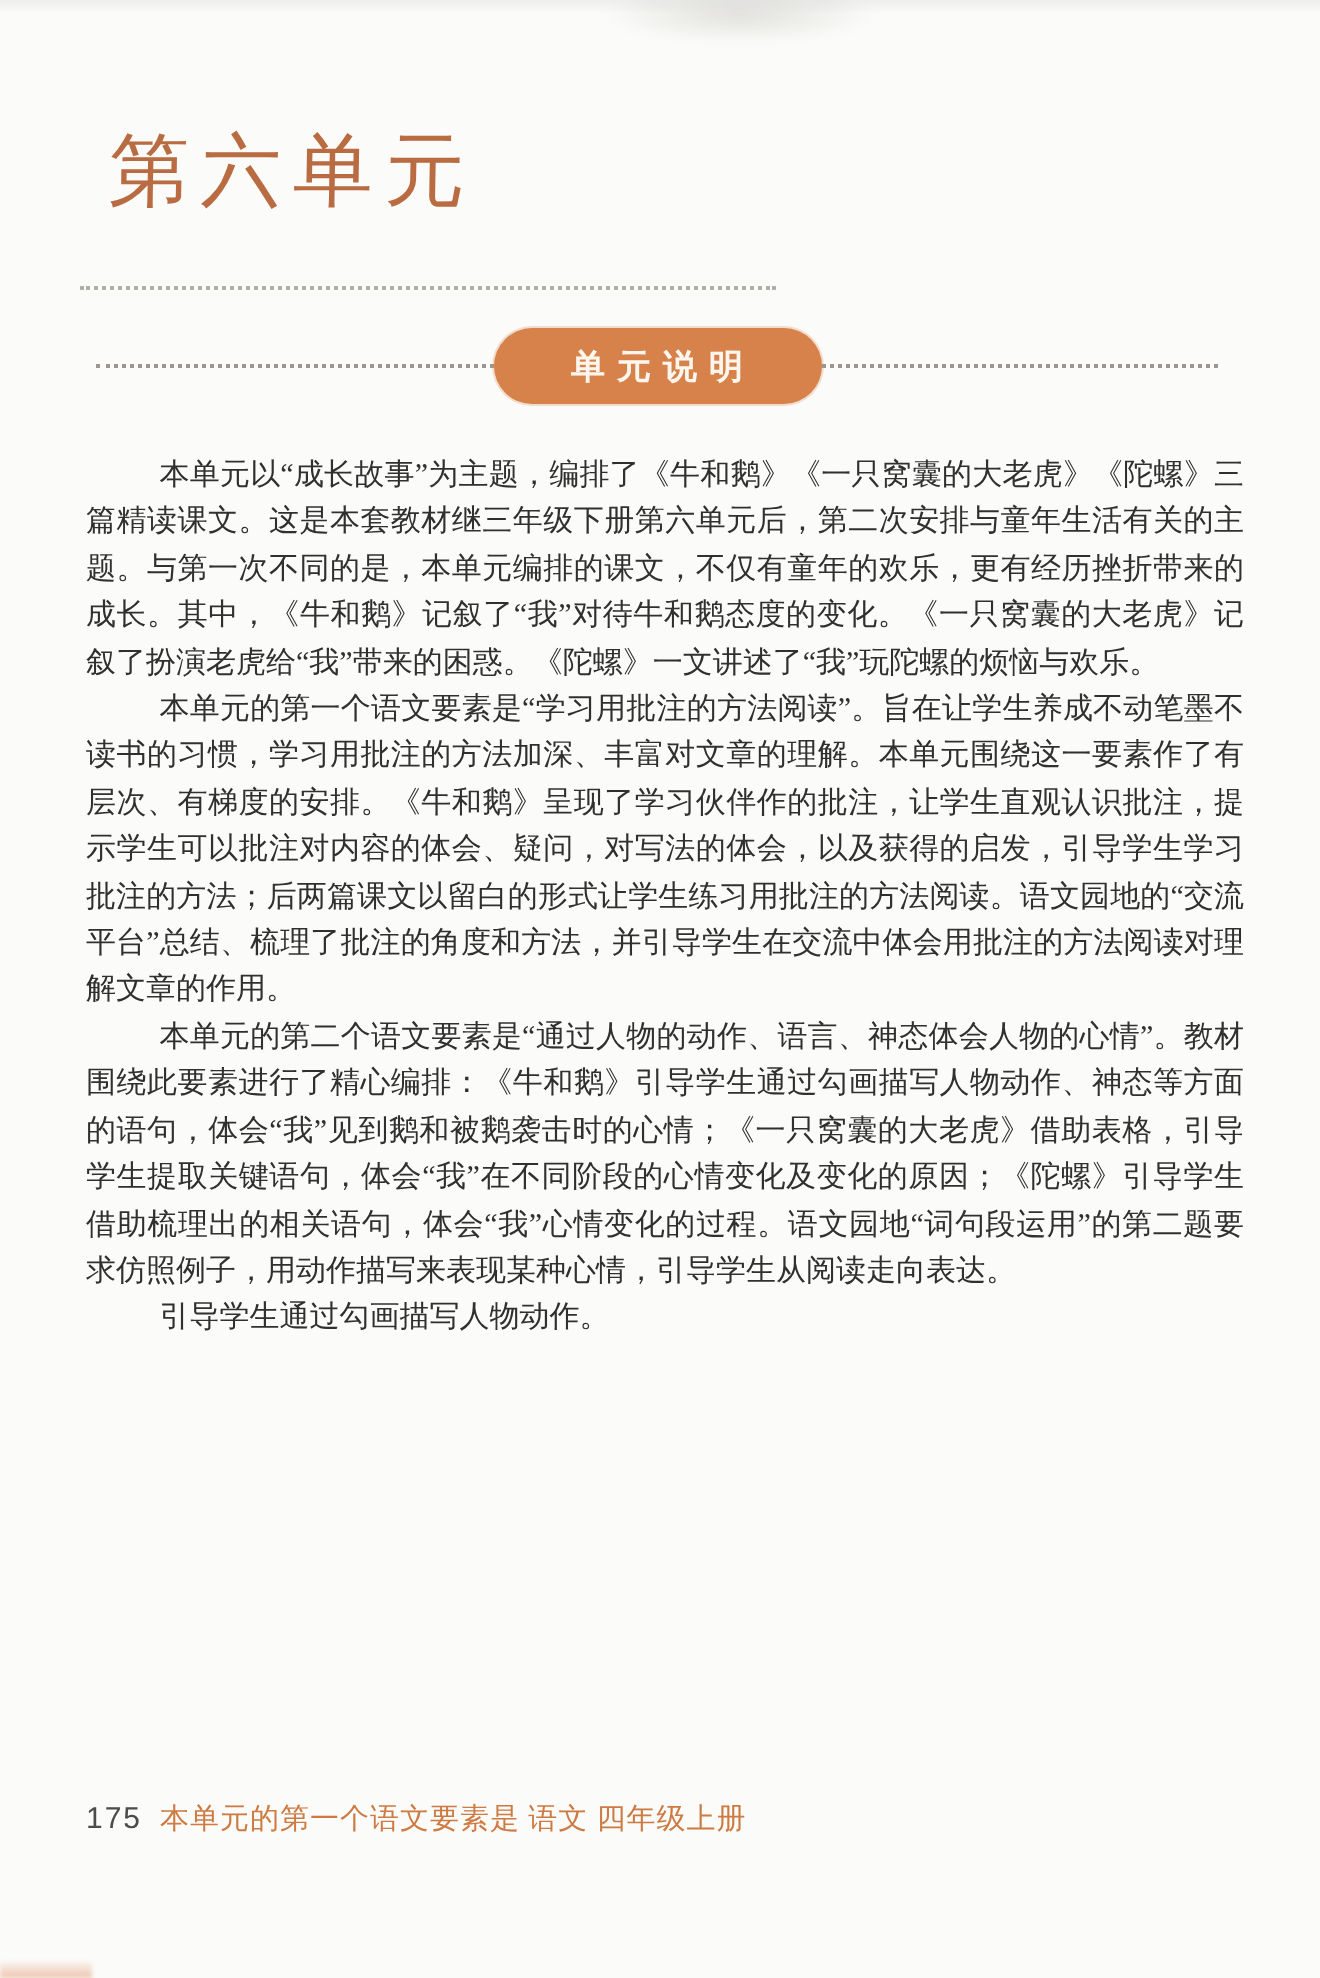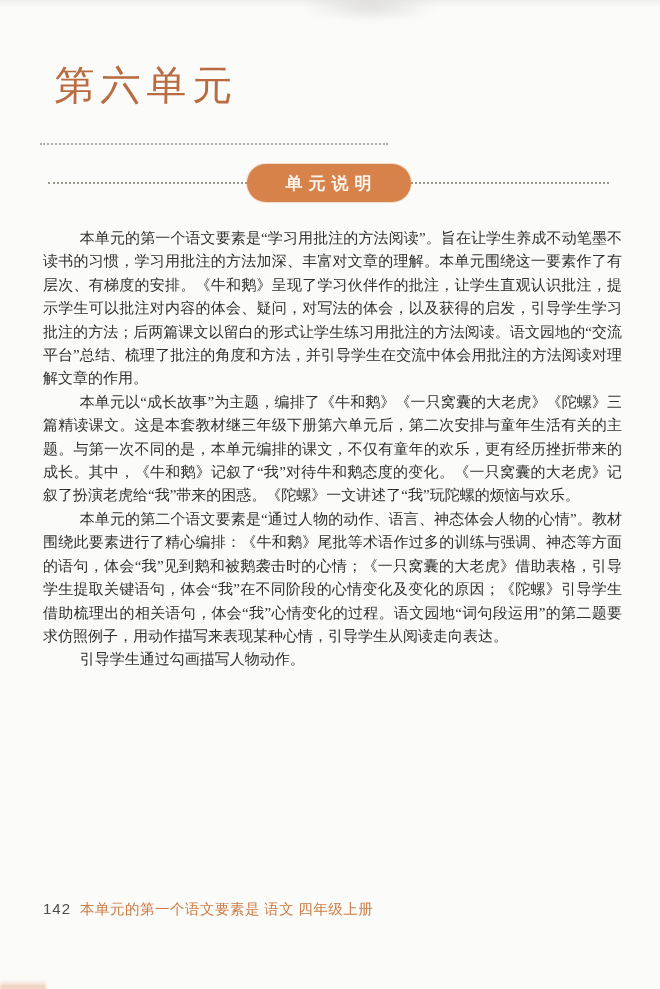--- a/index.html
+++ b/index.html
@@ -125,26 +125,26 @@
 
   <div class="title-rule"></div>
 
   <div class="badge-row">
     <div class="dotted-line left"></div>
     <div class="badge">单元说明</div>
     <div class="dotted-line right"></div>
   </div>
 
   <div class="body-text">
+    <p>本单元以“成长故事”为主题，编排了《牛和鹅》《一只窝囊的大老虎》《陀螺》三篇精读课文。这是本套教材继三年级下册第六单元后，第二次安排与童年生活有关的主题。与第一次不同的是，本单元编排的课文，不仅有童年的欢乐，更有经历挫折带来的成长。其中，《牛和鹅》记叙了“我”对待牛和鹅态度的变化。《一只窝囊的大老虎》记叙了扮演老虎给“我”带来的困惑。《陀螺》一文讲述了“我”玩陀螺的烦恼与欢乐。</p>
     <p>本单元的第一个语文要素是“学习用批注的方法阅读”。旨在让学生养成不动笔墨不读书的习惯，学习用批注的方法加深、丰富对文章的理解。本单元围绕这一要素作了有层次、有梯度的安排。《牛和鹅》呈现了学习伙伴作的批注，让学生直观认识批注，提示学生可以批注对内容的体会、疑问，对写法的体会，以及获得的启发，引导学生学习批注的方法；后两篇课文以留白的形式让学生练习用批注的方法阅读。语文园地的“交流平台”总结、梳理了批注的角度和方法，并引导学生在交流中体会用批注的方法阅读对理解文章的作用。</p>
-    <p>本单元以“成长故事”为主题，编排了《牛和鹅》《一只窝囊的大老虎》《陀螺》三篇精读课文。这是本套教材继三年级下册第六单元后，第二次安排与童年生活有关的主题。与第一次不同的是，本单元编排的课文，不仅有童年的欢乐，更有经历挫折带来的成长。其中，《牛和鹅》记叙了“我”对待牛和鹅态度的变化。《一只窝囊的大老虎》记叙了扮演老虎给“我”带来的困惑。《陀螺》一文讲述了“我”玩陀螺的烦恼与欢乐。</p>
-    <p>本单元的第二个语文要素是“通过人物的动作、语言、神态体会人物的心情”。教材围绕此要素进行了精心编排：《牛和鹅》尾批等术语作过多的训练与强调、神态等方面的语句，体会“我”见到鹅和被鹅袭击时的心情；《一只窝囊的大老虎》借助表格，引导学生提取关键语句，体会“我”在不同阶段的心情变化及变化的原因；《陀螺》引导学生借助梳理出的相关语句，体会“我”心情变化的过程。语文园地“词句段运用”的第二题要求仿照例子，用动作描写来表现某种心情，引导学生从阅读走向表达。</p>
+    <p>本单元的第二个语文要素是“通过人物的动作、语言、神态体会人物的心情”。教材围绕此要素进行了精心编排：《牛和鹅》引导学生通过勾画描写人物动作、神态等方面的语句，体会“我”见到鹅和被鹅袭击时的心情；《一只窝囊的大老虎》借助表格，引导学生提取关键语句，体会“我”在不同阶段的心情变化及变化的原因；《陀螺》引导学生借助梳理出的相关语句，体会“我”心情变化的过程。语文园地“词句段运用”的第二题要求仿照例子，用动作描写来表现某种心情，引导学生从阅读走向表达。</p>
     <p>引导学生通过勾画描写人物动作。</p>
   </div>
 
   <div class="footer">
-    <span class="page-num">142</span>
+    <span class="page-num">175</span>
     <span class="book-title">本单元的第一个语文要素是 语文 四年级上册</span>
   </div>
 
   <div class="scan-smudge-bottom"></div>
 
 </div>
 
 </body></html>

